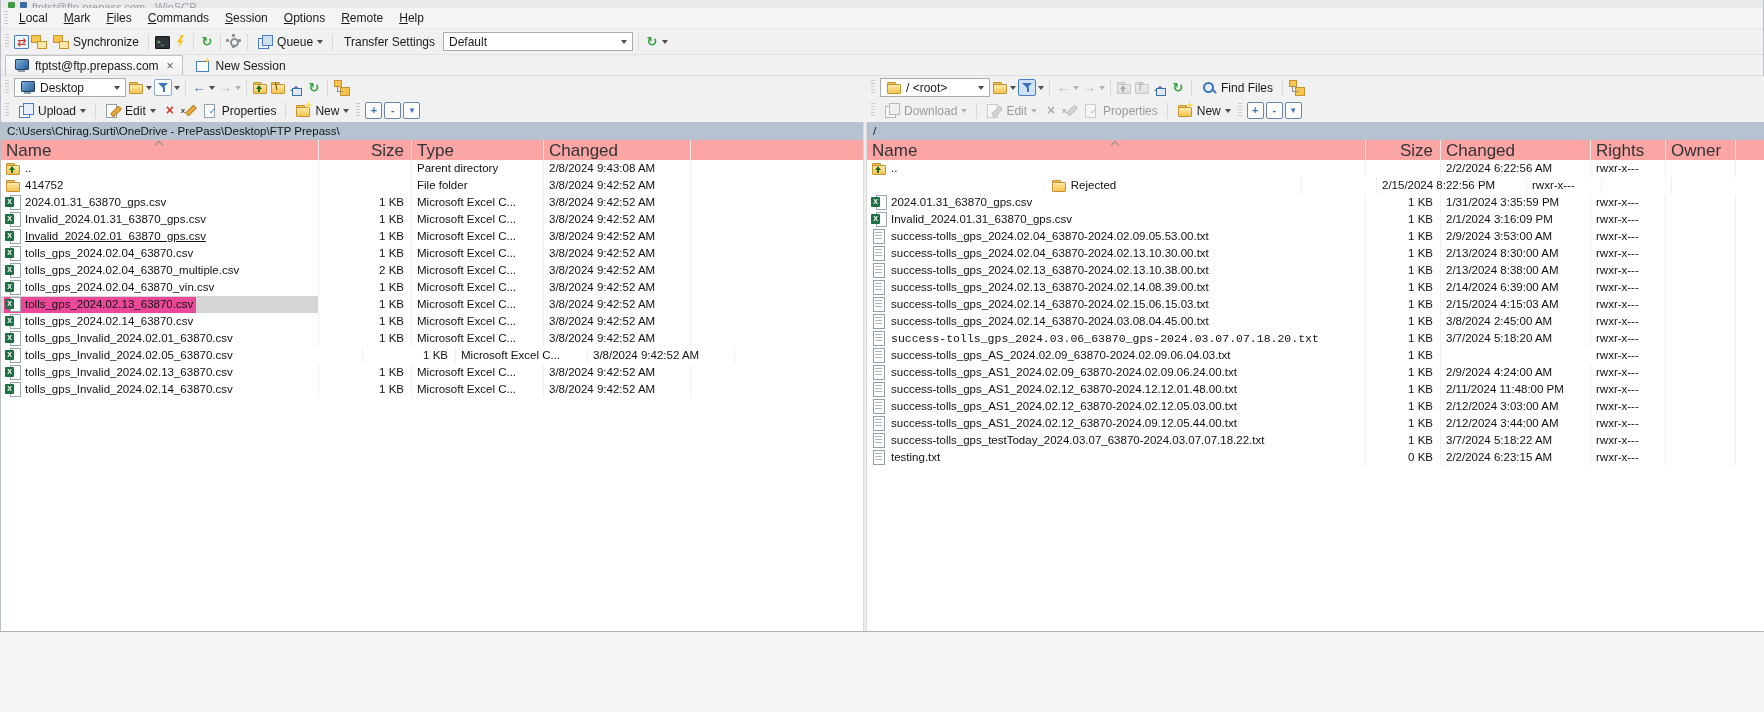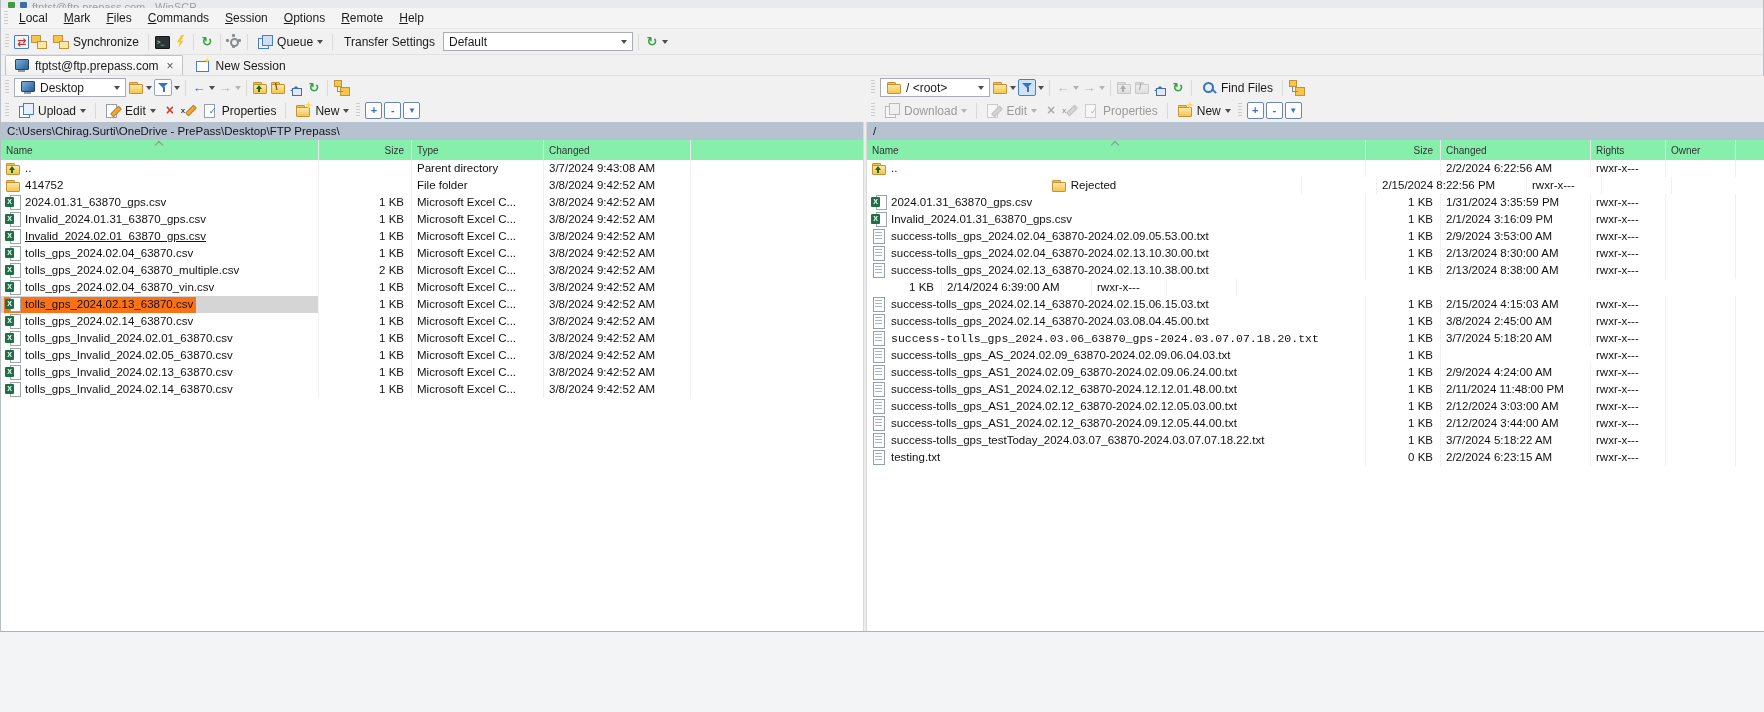--- a/index.html
+++ b/index.html
@@ -113,34 +113,34 @@
   .sqbtn{width:17px;height:17px;border:1px solid #6c86ab;background:#fdfdfd;color:#3a72bd;
     font:bold 11px/15px "Liberation Sans","DejaVu Sans",sans-serif;text-align:center;border-radius:2px;flex:none;}
   .sqbtn.tri{font-size:8px;line-height:16px;}
 
   
   .prow{display:grid;grid-template-columns:862px 4px 898px;}
   .ptb{height:23px;display:flex;align-items:center;gap:2px;background:#f1f1f1;padding:0 3px;}
   .gapflat{background:#f1f1f1;}
   .gap{background:#ececec;border-left:1px solid #d9d9d9;border-right:1px solid #d9d9d9;}
   .pathbar{height:18px;line-height:18px;background:#b7c2d1;color:#10151b;font-size:11.5px;padding:0 6px;white-space:nowrap;overflow:hidden;}
-  .hrow{height:20px;display:flex;background:#86efac;font-size:10px;color:#333;}
+  .hrow{height:20px;display:flex;background:#fca5a5;font-size:17px;color:#333;}
   .hcell{flex:none;padding:0 5px;border-right:1px solid #e7e7e7;position:relative;line-height:22px;overflow:hidden;white-space:nowrap;}
   .hcell.size{text-align:right;padding-right:7px;}
   .sortup{position:absolute;top:2px;left:50%;width:6px;height:6px;margin-left:-4px;
     border:solid #8f8f8f;border-width:1.5px 1.5px 0 0;transform:rotate(-45deg);}
   .listwrap{height:471px;background:#fff;overflow:hidden;}
   .splitter{background:#ececec;border-left:1px solid #d9d9d9;border-right:1px solid #d9d9d9;}
   .row{display:flex;height:17px;line-height:17px;font-size:11.5px;color:#111;}
   .cell{flex:none;padding:0 5px;border-right:1px solid #f0f0f0;overflow:hidden;white-space:nowrap;}
   .cell.size{text-align:right;padding-right:7px;}
   .cell.name{padding:0 2px 0 3px;display:flex;align-items:center;}
   .nm{display:inline-flex;align-items:center;gap:4px;height:16px;padding:0 3px 0 1px;}
   .row.sel .cell.name{background:#d5d5d5;}
-  .nm.hl{background:#f97316;}
+  .nm.hl{background:#ec4899;}
 </style>
 </head>
 <body>
 
 <div class="screen">
   <div class="window">
 
     <div class="titlebar">
       <i class="appdot t-green"></i>
       <i class="appdot t-blue"></i>
@@ -360,21 +360,21 @@
             <div class="cell name" style="width: 318px;">
               <span class="nm">
                 <i class="ic parent">
                   <u></u>
                 </i>
                 <span>..</span>
               </span>
             </div>
             <div class="cell size" style="width: 93px;"></div>
             <div class="cell type" style="width: 132px;">Parent directory</div>
-            <div class="cell changed" style="width: 147px;">3/7/2024 9:43:08 AM</div>
+            <div class="cell changed" style="width: 147px;">2/8/2024 9:43:08 AM</div>
           </div>
           <div class="row">
             <div class="cell name" style="width: 318px;">
               <span class="nm">
                 <i class="ic folder"></i>
                 <span>414752</span>
               </span>
             </div>
             <div class="cell size" style="width: 93px;"></div>
             <div class="cell type" style="width: 132px;">File folder</div>
@@ -473,21 +473,21 @@
               <span class="nm">
                 <i class="ic excel"></i>
                 <span>tolls_gps_Invalid_2024.02.01_63870.csv</span>
               </span>
             </div>
             <div class="cell size" style="width: 93px;">1 KB</div>
             <div class="cell type" style="width: 132px;">Microsoft Excel C...</div>
             <div class="cell changed" style="width: 147px;">3/8/2024 9:42:52 AM</div>
           </div>
           <div class="row">
-            <div class="cell name" style="width: 318px;">
+            <div class="cell name" style="width: 362px;">
               <span class="nm">
                 <i class="ic excel"></i>
                 <span>tolls_gps_Invalid_2024.02.05_63870.csv</span>
               </span>
             </div>
             <div class="cell size" style="width: 93px;">1 KB</div>
             <div class="cell type" style="width: 132px;">Microsoft Excel C...</div>
             <div class="cell changed" style="width: 147px;">3/8/2024 9:42:52 AM</div>
           </div>
           <div class="row">
@@ -595,20 +595,26 @@
                 <i class="ic txt"></i>
                 <span>success-tolls_gps_2024.02.13_63870-2024.02.13.10.38.00.txt</span>
               </span>
             </div>
             <div class="cell size" style="width: 75px;">1 KB</div>
             <div class="cell changed" style="width: 150px;">2/13/2024 8:38:00 AM</div>
             <div class="cell rights" style="width: 75px;">rwxr-x---</div>
             <div class="cell owner" style="width: 70px;"></div>
           </div>
           <div class="row">
+            <div class="cell name" style="width: 499px;">
+              <span class="nm">
+                <i class="ic txt"></i>
+                <span>success-tolls_gps_2024.02.13_63870-2024.02.14.08.39.00.txt</span>
+              </span>
+            </div>
             <div class="cell size" style="width: 75px;">1 KB</div>
             <div class="cell changed" style="width: 150px;">2/14/2024 6:39:00 AM</div>
             <div class="cell rights" style="width: 75px;">rwxr-x---</div>
             <div class="cell owner" style="width: 70px;"></div>
           </div>
           <div class="row">
             <div class="cell name" style="width: 499px;">
               <span class="nm">
                 <i class="ic txt"></i>
                 <span>success-tolls_gps_2024.02.14_63870-2024.02.15.06.15.03.txt</span>

